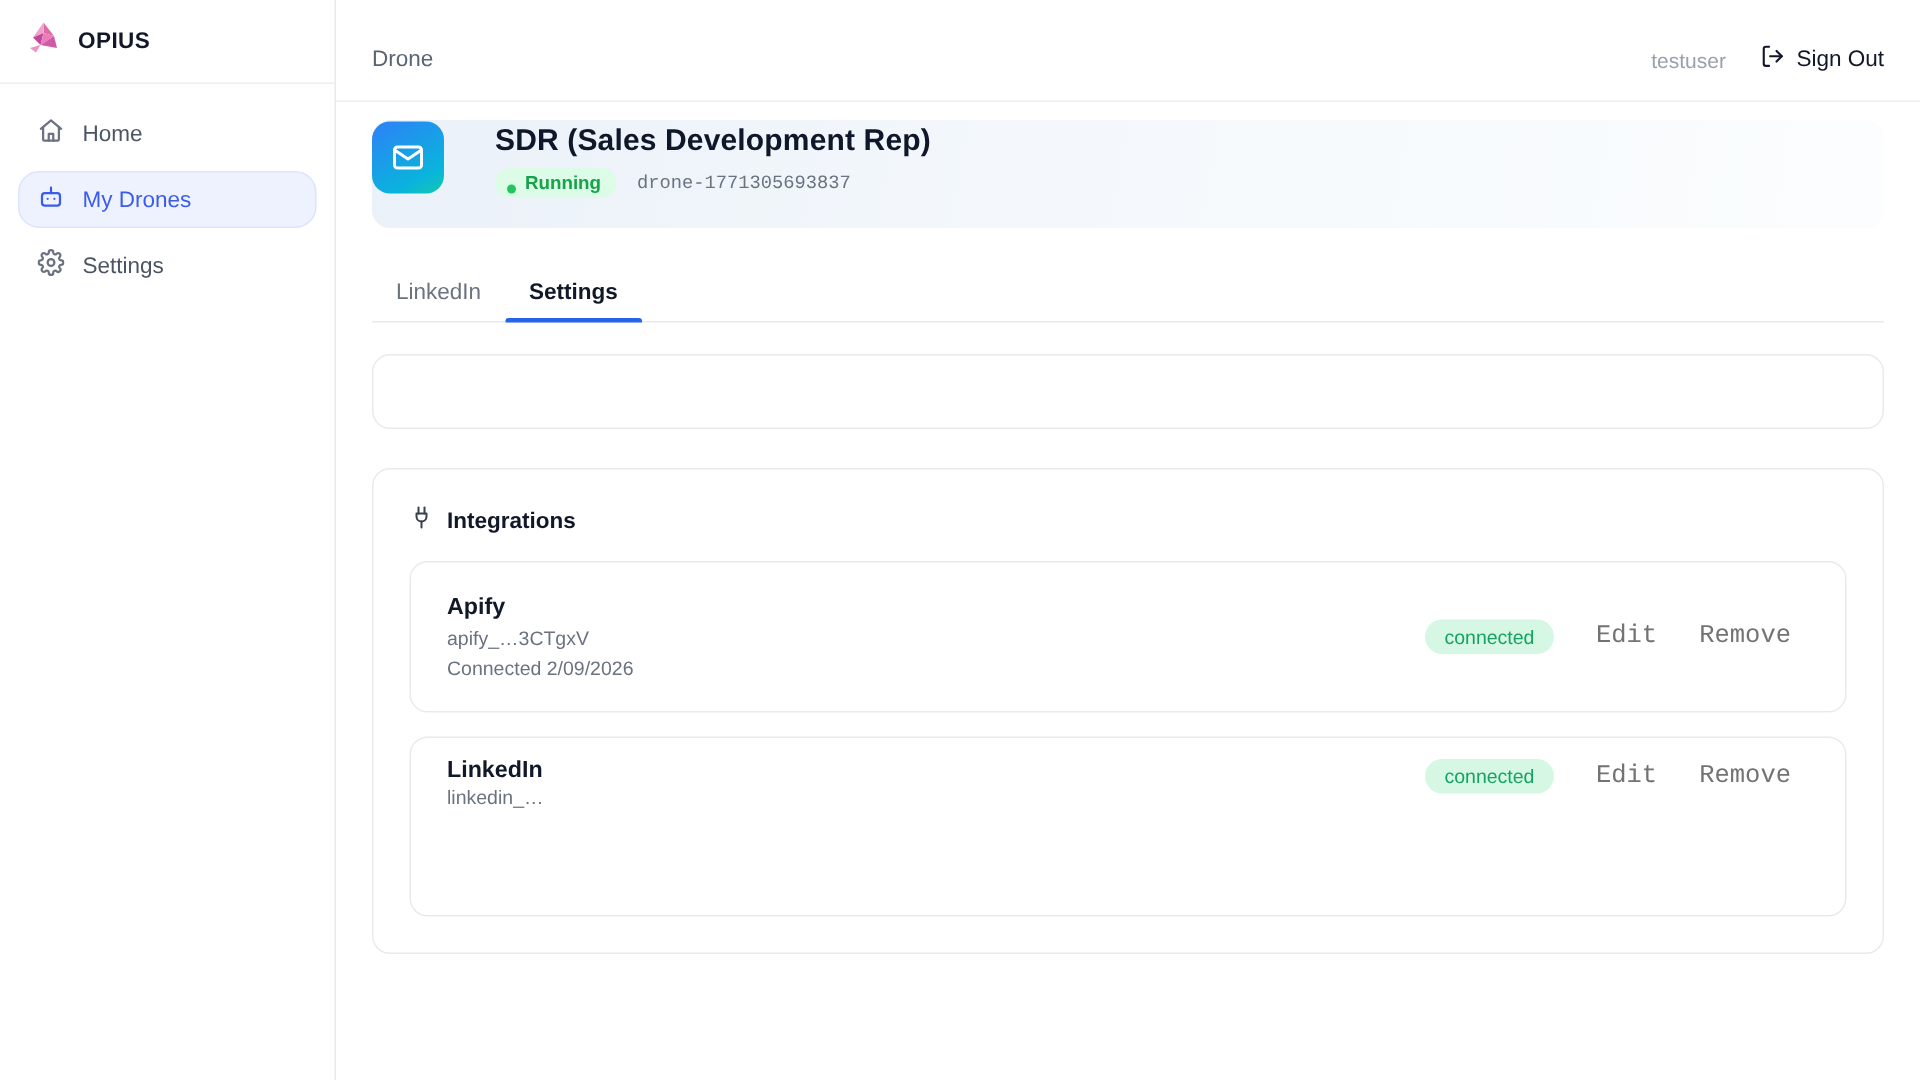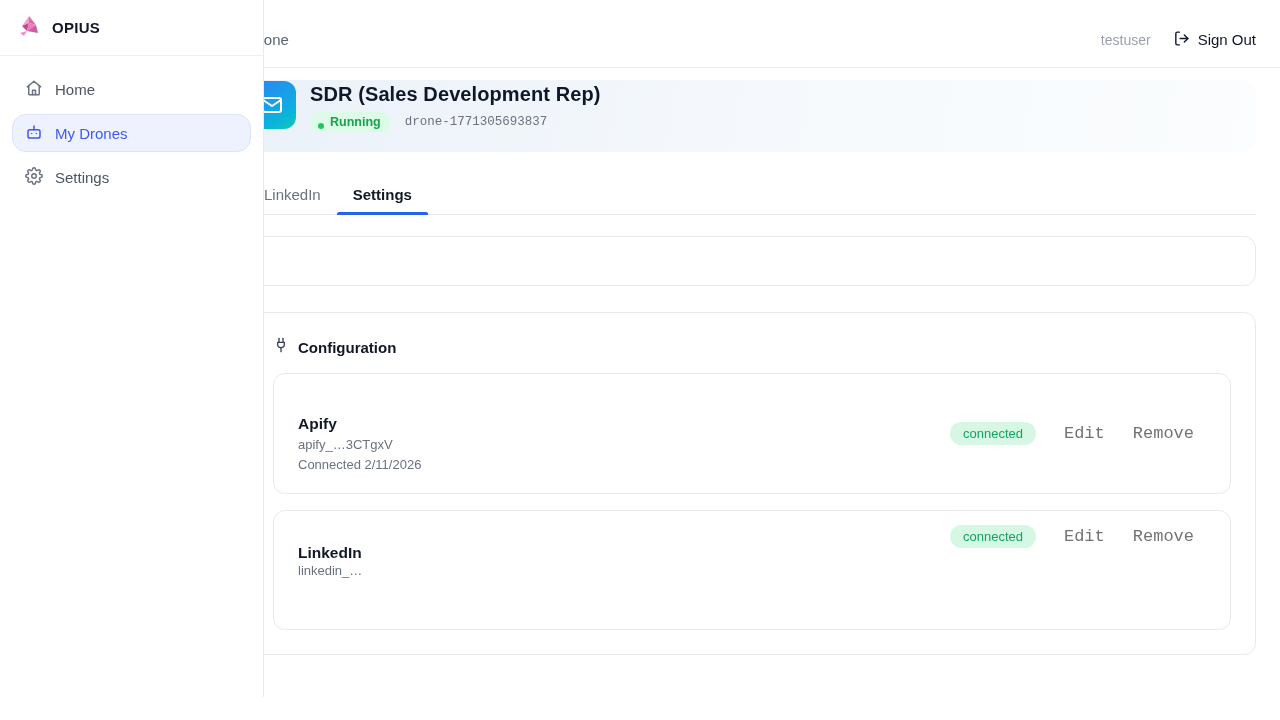--- a/index.html
+++ b/index.html
@@ -6,21 +6,21 @@
   html, body { width: 1280px; height: 720px; overflow: hidden; }
   body {
     font-family: "Liberation Sans", "DejaVu Sans", sans-serif;
     background: #ffffff;
     color: #111827;
     position: relative;
   }
 
   
   .sidebar {
-    position: fixed; left: 0; top: 0; bottom: 0; width: 264px;
+    position: fixed; left: 0; top: 0; bottom: 0; width: 224px;
     background: #fff; border-right: 1px solid #e8eaee; z-index: 10;
   }
   .logo-row {
     height: 56px; display: flex; align-items: center; gap: 10px;
     padding: 0 16px; border-bottom: 1px solid #eceef2;
   }
   .logo-row .brand-name { font-size: 15px; font-weight: 700; letter-spacing: .3px; color: #111827; }
   .nav { padding: 14px 12px; display: flex; flex-direction: column; gap: 6px; }
   .nav-item {
     display: flex; align-items: center; gap: 12px;
@@ -54,21 +54,21 @@
   .hero {
     margin: 24px 24px 0 24px; height: 72px; border-radius: 12px;
     background: linear-gradient(100deg, #ebf1f9 0%, #f4f8fc 45%, #fbfdfe 100%);
     display: flex; align-items: flex-start; gap: 14px; padding: 1px 0 0 0;
   }
   .hero-icon {
     width: 48px; height: 48px; border-radius: 12px;
     background: linear-gradient(150deg, #2e80f8 0%, #09b4dc 75%, #14c9ad 100%);
     display: flex; align-items: center; justify-content: center; flex: 0 0 auto;
   }
-  .hero-text { padding-top: 2px; }
+  .hero-text { padding-top: 2px; margin-left: 20px; }
   .hero-title { font-size: 20px; font-weight: 700; color: #0f172a; letter-spacing: .1px; }
   .hero-meta { display: flex; align-items: center; gap: 14px; margin-top: 6px; }
   .status-badge {
     display: inline-flex; align-items: flex-end; gap: 6px;
     background: #dcfce7; color: #16a34a; font-size: 12.5px; font-weight: 600;
     padding: 3px 10px 3px 8px; border-radius: 999px;
   }
   .status-dot { width: 6px; height: 6px; border-radius: 50%; background: #22c55e; }
   .drone-id { font-family: Liberation Mono, monospace; font-size: 12.5px; color: #6b7280; }
 
@@ -99,21 +99,21 @@
   .empty-state svg { display: inline-block; }
   .empty-line { font-size: 15px; color: #6b7280; line-height: 20px; }
   .empty-line.first { margin-top: 12px; }
 
   .int-row {
     border: 1px solid #e8eaee; border-radius: 12px;
     display: flex; align-items: center; justify-content: space-between;
     padding: 20px 36px 20px 24px; margin-top: 16px; min-height: 100px;
   }
   .int-row:first-of-type { margin-top: 15px; }
-  .int-name { font-size: 15.5px; font-weight: 600; color: #111827; line-height: 19px; margin-top: 20px; }
+  .int-name { font-size: 15.5px; font-weight: 600; color: #111827; line-height: 19px; }
   .int-sub { font-size: 13px; color: #6b7280; line-height: 17px; margin-top: 3px; }
   .int-right { display: flex; align-items: center; gap: 28px; }
   .conn-badge {
     background: #d5f7e3; color: #15a362; font-size: 13px;
     padding: 4px 13px; border-radius: 999px;
   }
   .text-btn {
     background: none; border: none; font-family: Liberation Mono, monospace;
     font-size: 17px; color: #737373; font-weight: 500; cursor: pointer;
   }
@@ -228,28 +228,28 @@
   <section class="card">
     <div class="card-header">
       <span>
         <svg width="16" height="16" viewBox="0 0 24 24" fill="none" stroke="#374151" stroke-width="2" stroke-linecap="round" stroke-linejoin="round">
           <path d="M9 2v6"></path>
             <path d="M15 2v6"></path>
           <path d="M7 8h10v3a5 5 0 0 1-5 5 5 5 0 0 1-5-5z"></path>
           <path d="M12 16v6"></path>
         </svg>
       </span>
-      <span class="card-title">Configuration</span>
+      <span class="card-title">Integrations</span>
     </div>
 
     <div class="int-row">
       <div>
         <div class="int-name">Apify</div>
         <div class="int-sub">apify_…3CTgxV</div>
-        <div class="int-sub">Connected 2/11/2026</div>
+        <div class="int-sub">Connected 2/09/2026</div>
       </div>
       <div class="int-right">
         <span class="conn-badge">connected</span>
         <button class="text-btn">Edit</button>
         <button class="text-btn">Remove</button>
       </div>
     </div>
 
     <div class="int-row clipped">
       <div>

